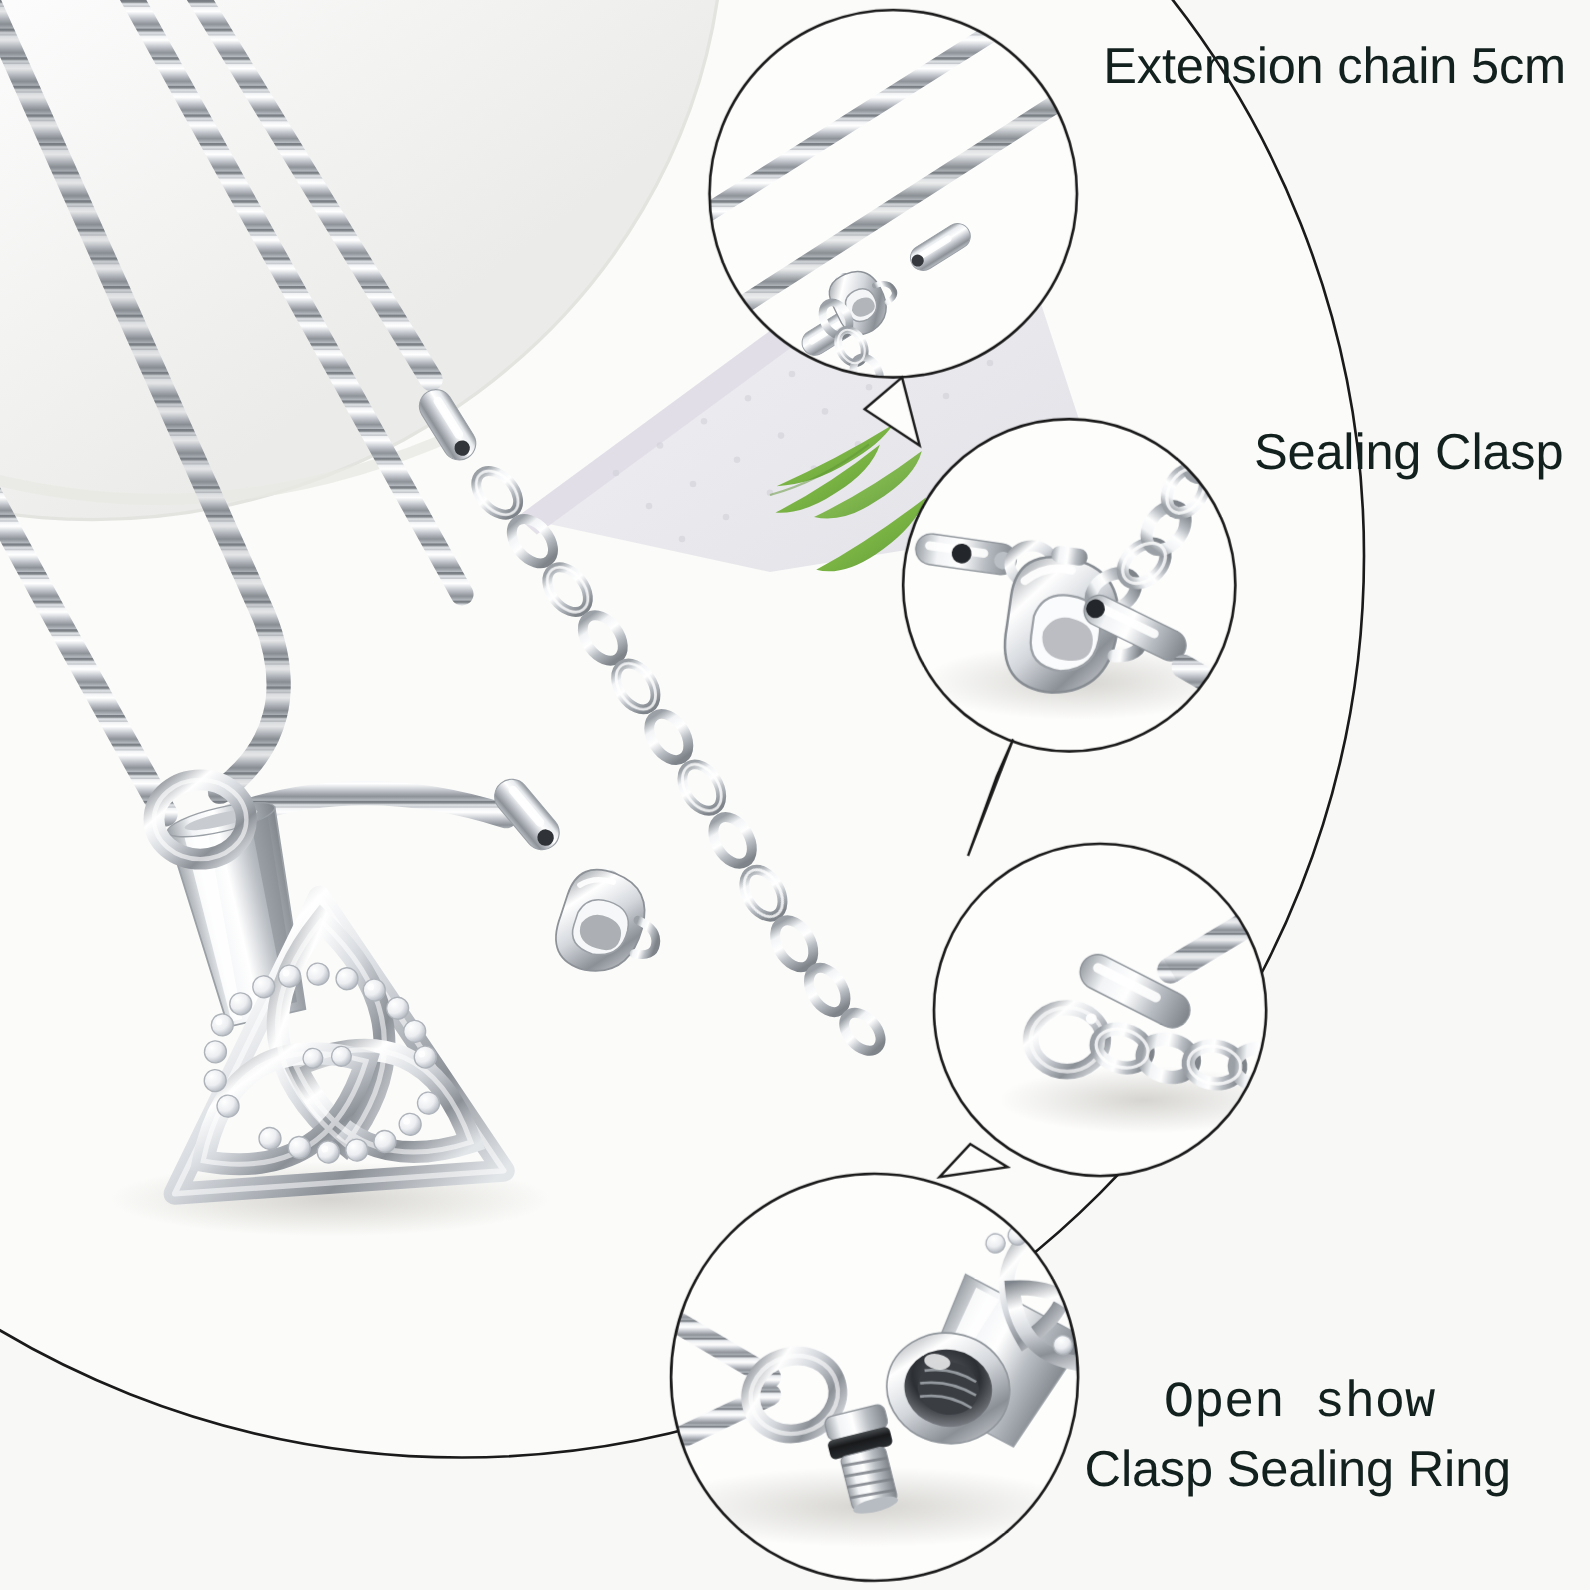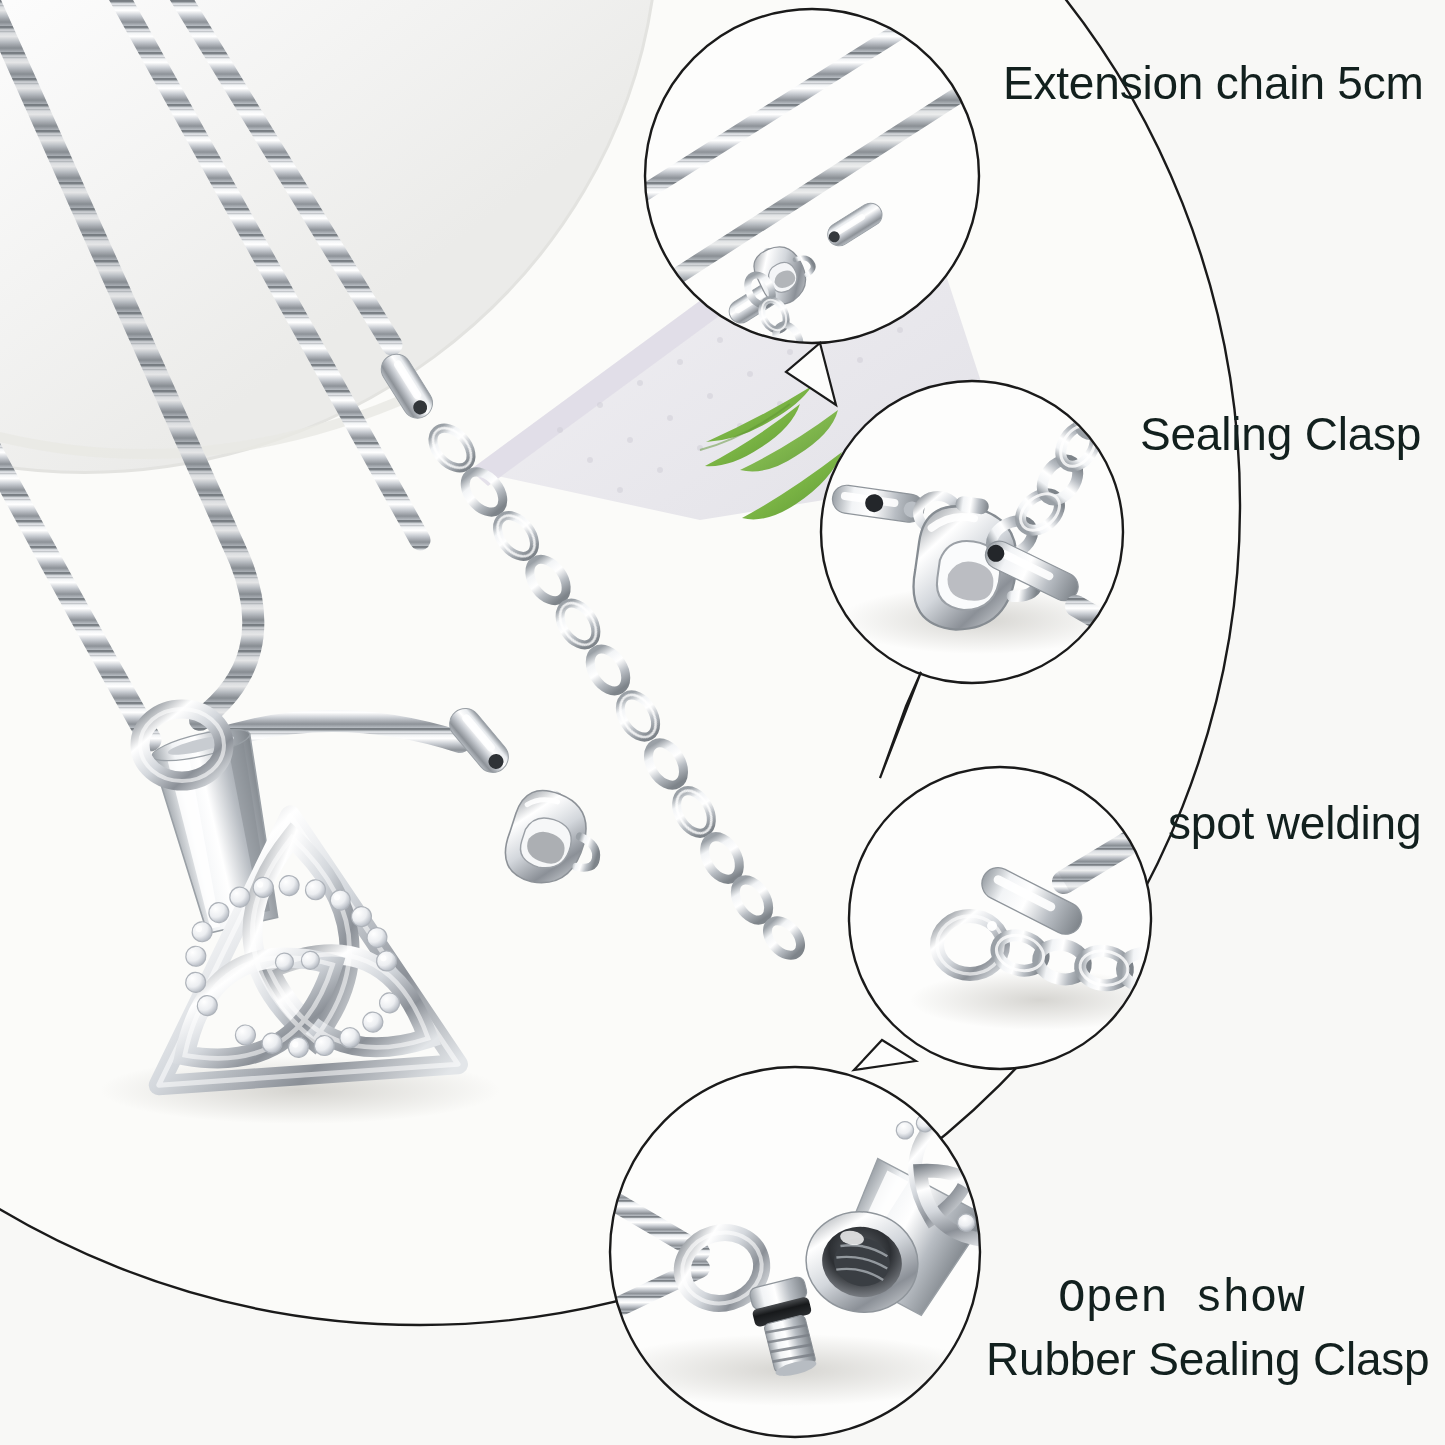--- a/index.html
+++ b/index.html
@@ -13,21 +13,20 @@
   .layer{position:absolute;inset:0;}
   svg.layer{width:1445px;height:1445px;}
   .label{
     position:absolute;
     color:#12201e;
     font-size:46px;
     line-height:1.18;
     font-weight:400;
     letter-spacing:-0.2px;
     white-space:nowrap;
-    margin-top:24px;
   }
   #lbl-extension{left:1003px;top:32px;}
   #lbl-lobster{left:1140px;top:383px;}
   #lbl-spot{left:1168px;top:772px;}
   #lbl-open{left:1058px;top:1248px;font-family:Liberation Mono, monospace;}
   #lbl-rubber{left:986px;top:1308px;}
 </style>
 </head>
 <body>
 
@@ -510,19 +509,18 @@
       <path d="M 916 1061 L 854 1070 L 882 1040 Z" fill="#fdfdfc" stroke="#1a1a1a" stroke-width="2.2"></path>
 
       <line x1="950" y1="55" x2="988" y2="42" stroke="#1a1a1a" stroke-width="2" opacity="0"></line>
     </g>
   </svg>
 
   <div class="label" id="lbl-extension">Extension chain 5cm</div>
 
   <div class="label" id="lbl-lobster">Sealing Clasp</div>
 
-  <div class="label" id="lbl-spot">spot welding</div>
 
   <div class="label" id="lbl-open">Open show</div>
 
-  <div class="label" id="lbl-rubber">Rubber Sealing Clasp</div>
+  <div class="label" id="lbl-rubber">Clasp Sealing Ring</div>
 
 </div>
 
 </body></html>

